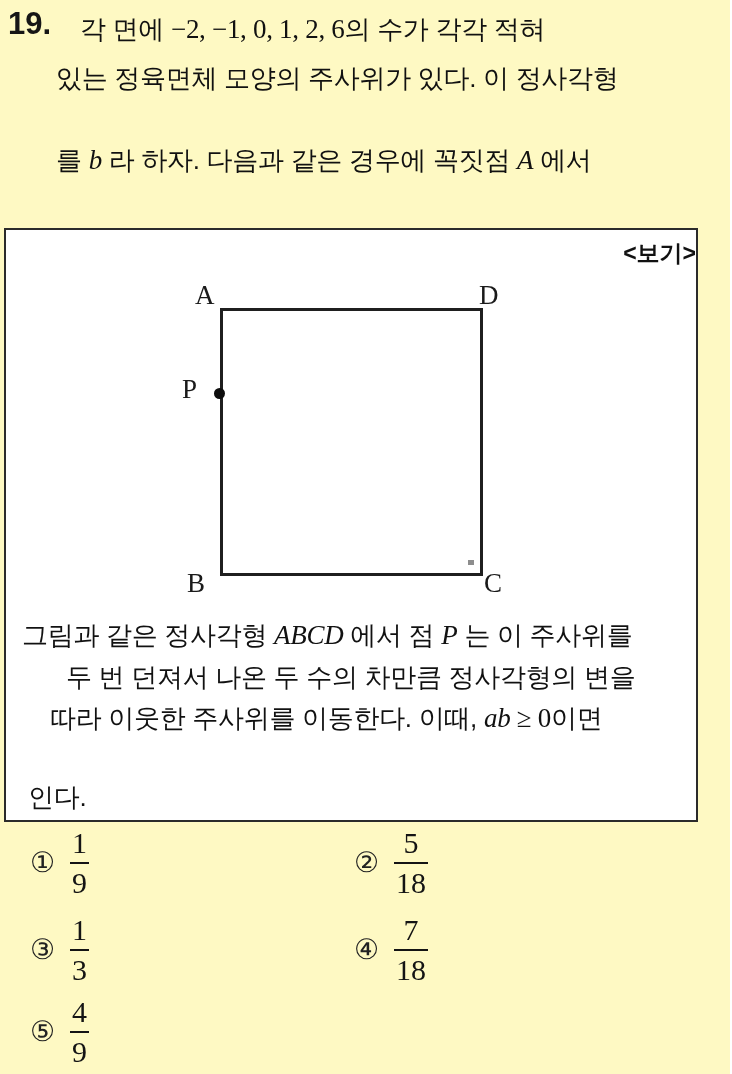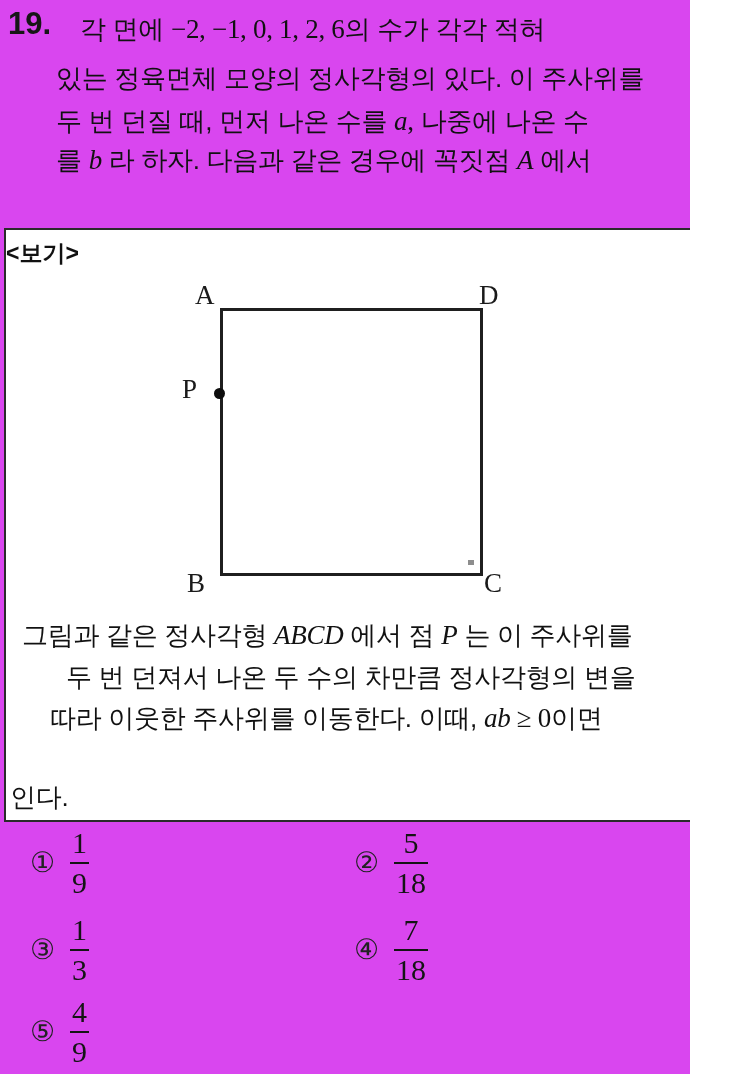--- a/index.html
+++ b/index.html
@@ -1,22 +1,23 @@
 <!DOCTYPE html>
 <html><head>
 <meta charset="utf-8">
 <style>
   html,body{margin:0;padding:0;background:#ffffff;}
   #page{
     position:relative;
     width:690px;height:1074px;
-    background:#d946ef;
+    background:#fef9c3;
     color:#111111;
     overflow:hidden;
     font-family:"Liberation Sans",sans-serif;
+    padding-left:40px;
   }
   .abs{position:absolute;}
   
   .seg-k{font-family:"Liberation Sans",sans-serif;font-weight:400;}
   .seg-m{font-family:"Liberation Serif",serif;font-weight:400;}
   .seg-i{font-family:"Liberation Serif",serif;font-style:italic;font-weight:400;}
   .seg-line{font-size:26px;line-height:30px;white-space:nowrap;letter-spacing:-0.3px;color:#111;}
   .seg-line .seg-m,.seg-line .seg-i{font-size:27px;}
 
   #question-number{
@@ -28,21 +29,21 @@
 
   
   #example-box{
     left:4px;top:228px;
     width:690px;height:590px;
     border:2px solid #2b2b2b;
     background:#ffffff;
   }
   #example-box-title{
     left:0;right:0;top:8px;
-    text-align:left;
+    text-align:right;
     font-size:23px;font-weight:700;
     color:#111;
   }
   #square-figure{
     left:214px;top:78px;
     width:257px;height:262px;
     border:3px solid #1f1f1f;
     background:#ffffff;
   }
   .vertex-label{
@@ -83,42 +84,41 @@
   }
 </style>
 </head>
 <body>
 
 <div id="page">
 
   <div id="question-number" class="abs">19.</div>
 
   <div class="abs seg-line" style="left:80px;top:14px"><span class="seg-k">각 면에 </span><span class="seg-m">−2, −1, 0, 1, 2, 6</span><span class="seg-k">의 수가 각각 적혀</span></div>
-  <div class="abs seg-line" style="left:56px;top:63px"><span class="seg-k">있는 정육면체 모양의 정사각형의 있다. 이 주사위를</span></div>
-  <div class="abs seg-line" style="left:56px;top:106px"><span class="seg-k">두 번 던질 때, 먼저 나온 수를 </span><span class="seg-i">a</span><span class="seg-m">,</span><span class="seg-k"> 나중에 나온 수</span></div>
+  <div class="abs seg-line" style="left:56px;top:63px"><span class="seg-k">있는 정육면체 모양의 주사위가 있다. 이 정사각형</span></div>
   <div class="abs seg-line" style="left:56px;top:145px"><span class="seg-k">를 </span><span class="seg-i">b</span><span class="seg-k"> 라 하자. 다음과 같은 경우에 꼭짓점 </span><span class="seg-i">A</span><span class="seg-k"> 에서</span></div>
 
   <div id="example-box" class="abs">
 
     <div id="example-box-title" class="abs">&lt;보기&gt;</div>
 
     <div id="square-figure" class="abs"></div>
 
     <div class="abs vertex-label" style="left:189px;top:51px">A</div>
     <div class="abs vertex-label" style="left:473px;top:51px">D</div>
     <div class="abs vertex-label" style="left:181px;top:339px">B</div>
     <div class="abs vertex-label" style="left:478px;top:339px">C</div>
     <div class="abs vertex-label" style="left:176px;top:145px">P</div>
     <div id="point-p-dot" class="abs"></div>
     <div id="corner-mark" class="abs"></div>
 
     <div class="abs seg-line" style="left:60px;top:432px"><span class="seg-k">두 번 던져서 나온 두 수의 차만큼 정사각형의 변을</span></div>
     <div class="abs seg-line" style="left:16px;top:390px"><span class="seg-k">그림과 같은 정사각형 </span><span class="seg-i">ABCD</span><span class="seg-k"> 에서 점 </span><span class="seg-i">P</span><span class="seg-k"> 는 이 주사위를</span></div>
     <div class="abs seg-line" style="left:44px;top:473px"><span class="seg-k">따라 이웃한 주사위를 이동한다. 이때, </span><span class="seg-i">ab</span><span class="seg-m"> ≥ 0</span><span class="seg-k">이면</span></div>
-    <div class="abs seg-line" style="left:4px;top:552px"><span class="seg-k">인다.</span></div>
+    <div class="abs seg-line" style="left:22px;top:552px"><span class="seg-k">인다.</span></div>
   </div>
 
   <div class="abs option" style="left:30px;top:820px">
     <span class="opt-circle">①</span>
     <span class="frac">
       <span class="num">1</span>
       <span class="bar"></span>
       <span class="den">9</span>
     </span>
   </div>

